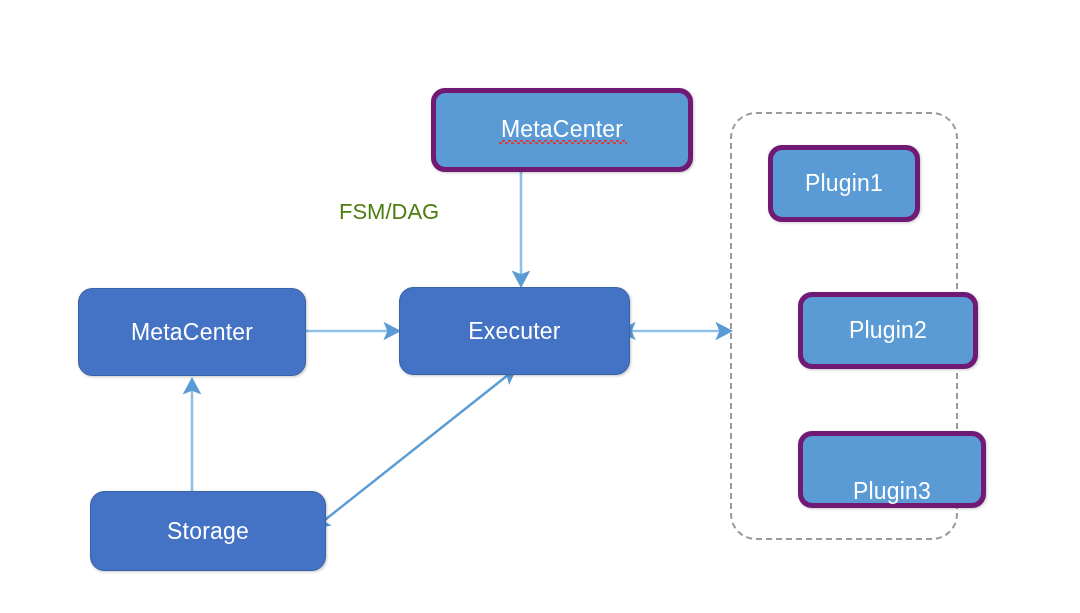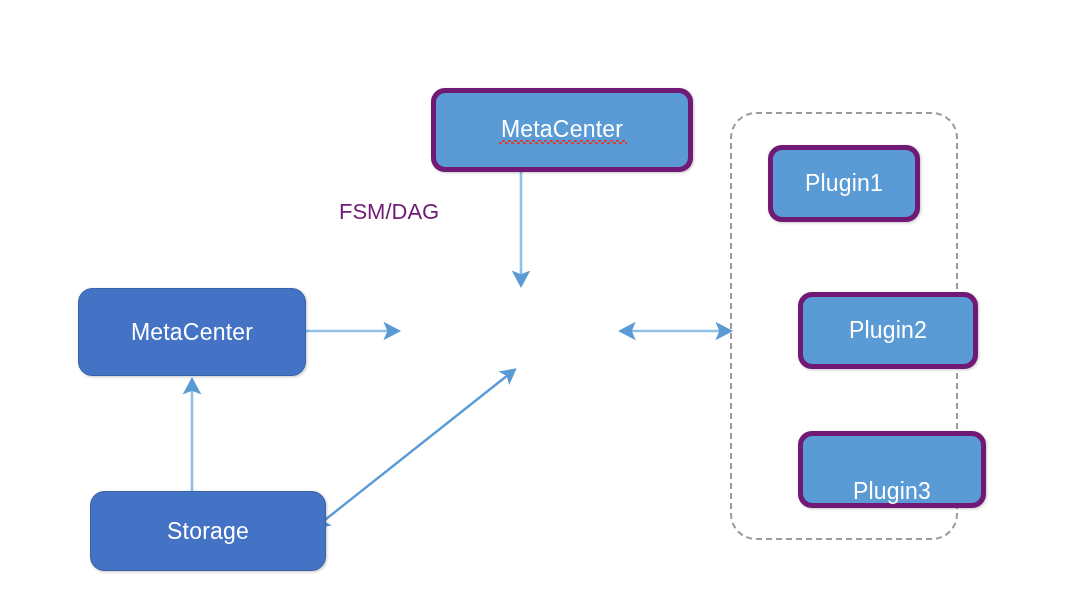--- a/index.html
+++ b/index.html
@@ -69,21 +69,21 @@
     box-sizing: border-box;
     border: 2px dashed #9A9A9A;
     border-radius: 26px;
     background: transparent;
     z-index: 1;
   }
 
   
   .edge-label {
     position: absolute;
-    color: #701a75;
+    color: #4d7c0f;
     font-size: 22px;
     line-height: 1;
     white-space: nowrap;
     z-index: 4;
   }
 
   
   #arrows {
     position: absolute;
     left: 0;
@@ -123,20 +123,23 @@
   </svg>
 
   <div class="node light" style="left:383px; top:88px; width:262px; height:84px;">
     <span class="squiggle">MetaCenter</span>
   </div>
 
   <div class="node dark" style="left:78px; top:288px; width:228px; height:88px;">
     <span>MetaCenter</span>
   </div>
 
+  <div class="node dark" style="left:399px; top:287px; width:231px; height:88px;">
+    <span>Executer</span>
+  </div>
 
   <div class="node dark" style="left:90px; top:491px; width:236px; height:80px;">
     <span>Storage</span>
   </div>
 
   <div class="node light" style="left:720px; top:145px; width:152px; height:77px;">
     <span>Plugin1</span>
   </div>
 
   <div class="node light" style="left:750px; top:292px; width:180px; height:77px;">

